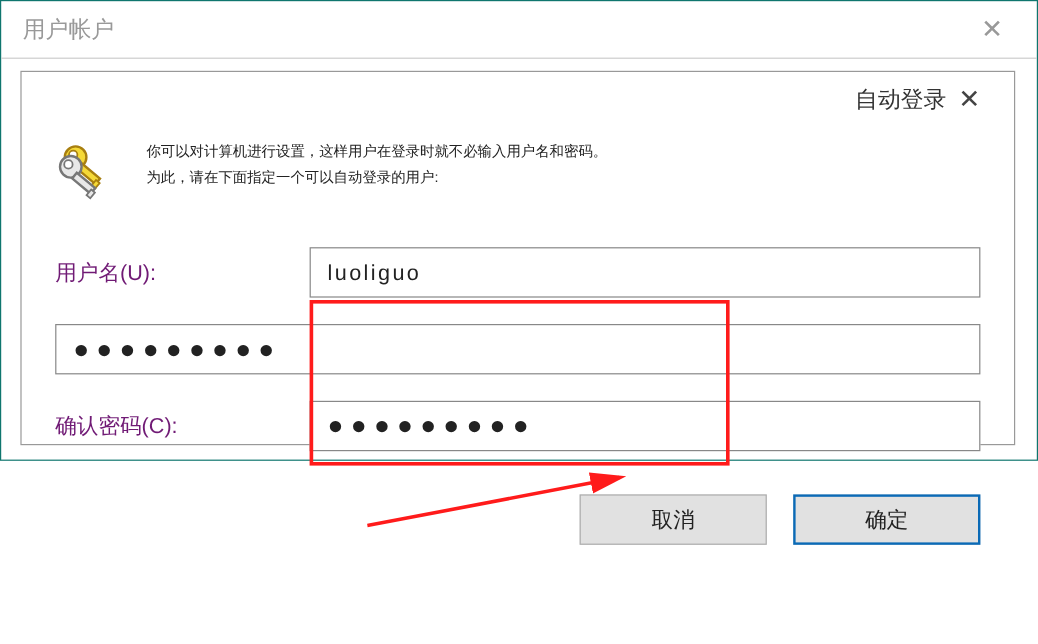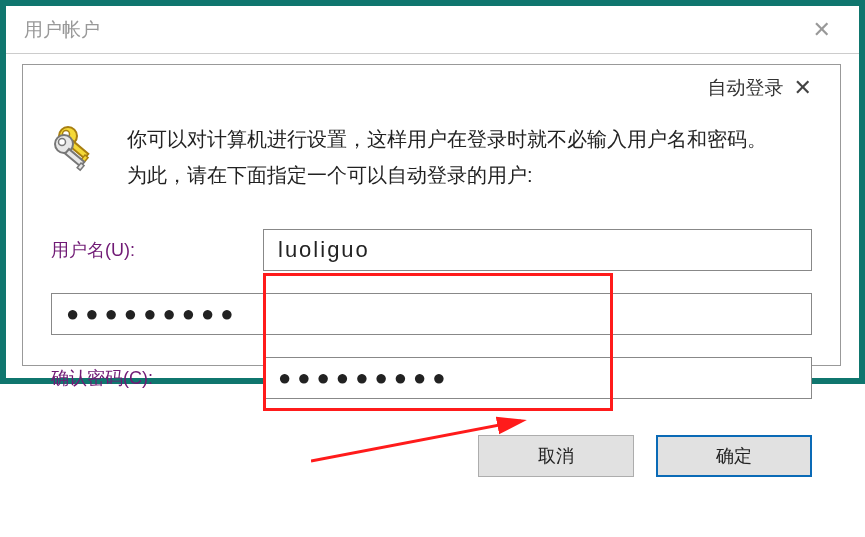--- a/index.html
+++ b/index.html
@@ -5,21 +5,21 @@
     * { margin: 0; padding: 0; box-sizing: border-box; }
     body {
       font-family: "Microsoft YaHei", "Segoe UI", Tahoma, sans-serif;
       font-size: 15px;
       background: #fff;
       width: 865px;
       height: 537px;
       overflow: hidden;
     }
     .parent-window {
-      border: 6px solid #0f766e;
+      border: 1px solid #0f766e;
       width: 865px;
       height: 384px;
       position: relative;
       background: #fff;
     }
     .parent-titlebar {
       height: 48px;
       display: flex;
       align-items: center;
       justify-content: space-between;
@@ -71,21 +71,21 @@
       gap: 22px;
       margin-bottom: 30px;
     }
     .keys-icon {
       flex-shrink: 0;
       width: 54px;
       height: 54px;
       margin-top: 2px;
     }
     .info-text {
-      font-size: 20px;
+      font-size: 12px;
       color: #222;
       line-height: 1.8;
       padding-top: 2px;
     }
     .form-area {
       position: relative;
       padding-top: 6px;
     }
     .form-row {
       display: flex;
@@ -96,21 +96,21 @@
     .form-label {
       width: 200px;
       font-size: 18px;
       color: #701a75;
     }
     .form-input {
       flex: 1;
       height: 42px;
       border: 1px solid #888;
       padding: 0 14px;
-      font-size: 22px;
+      font-size: 18px;
       color: #222;
       outline: none;
       background: #fff;
       letter-spacing: 2px;
     }
     .form-input.pw {
       font-size: 22px;
       letter-spacing: 6px;
     }
     .highlight-box {

